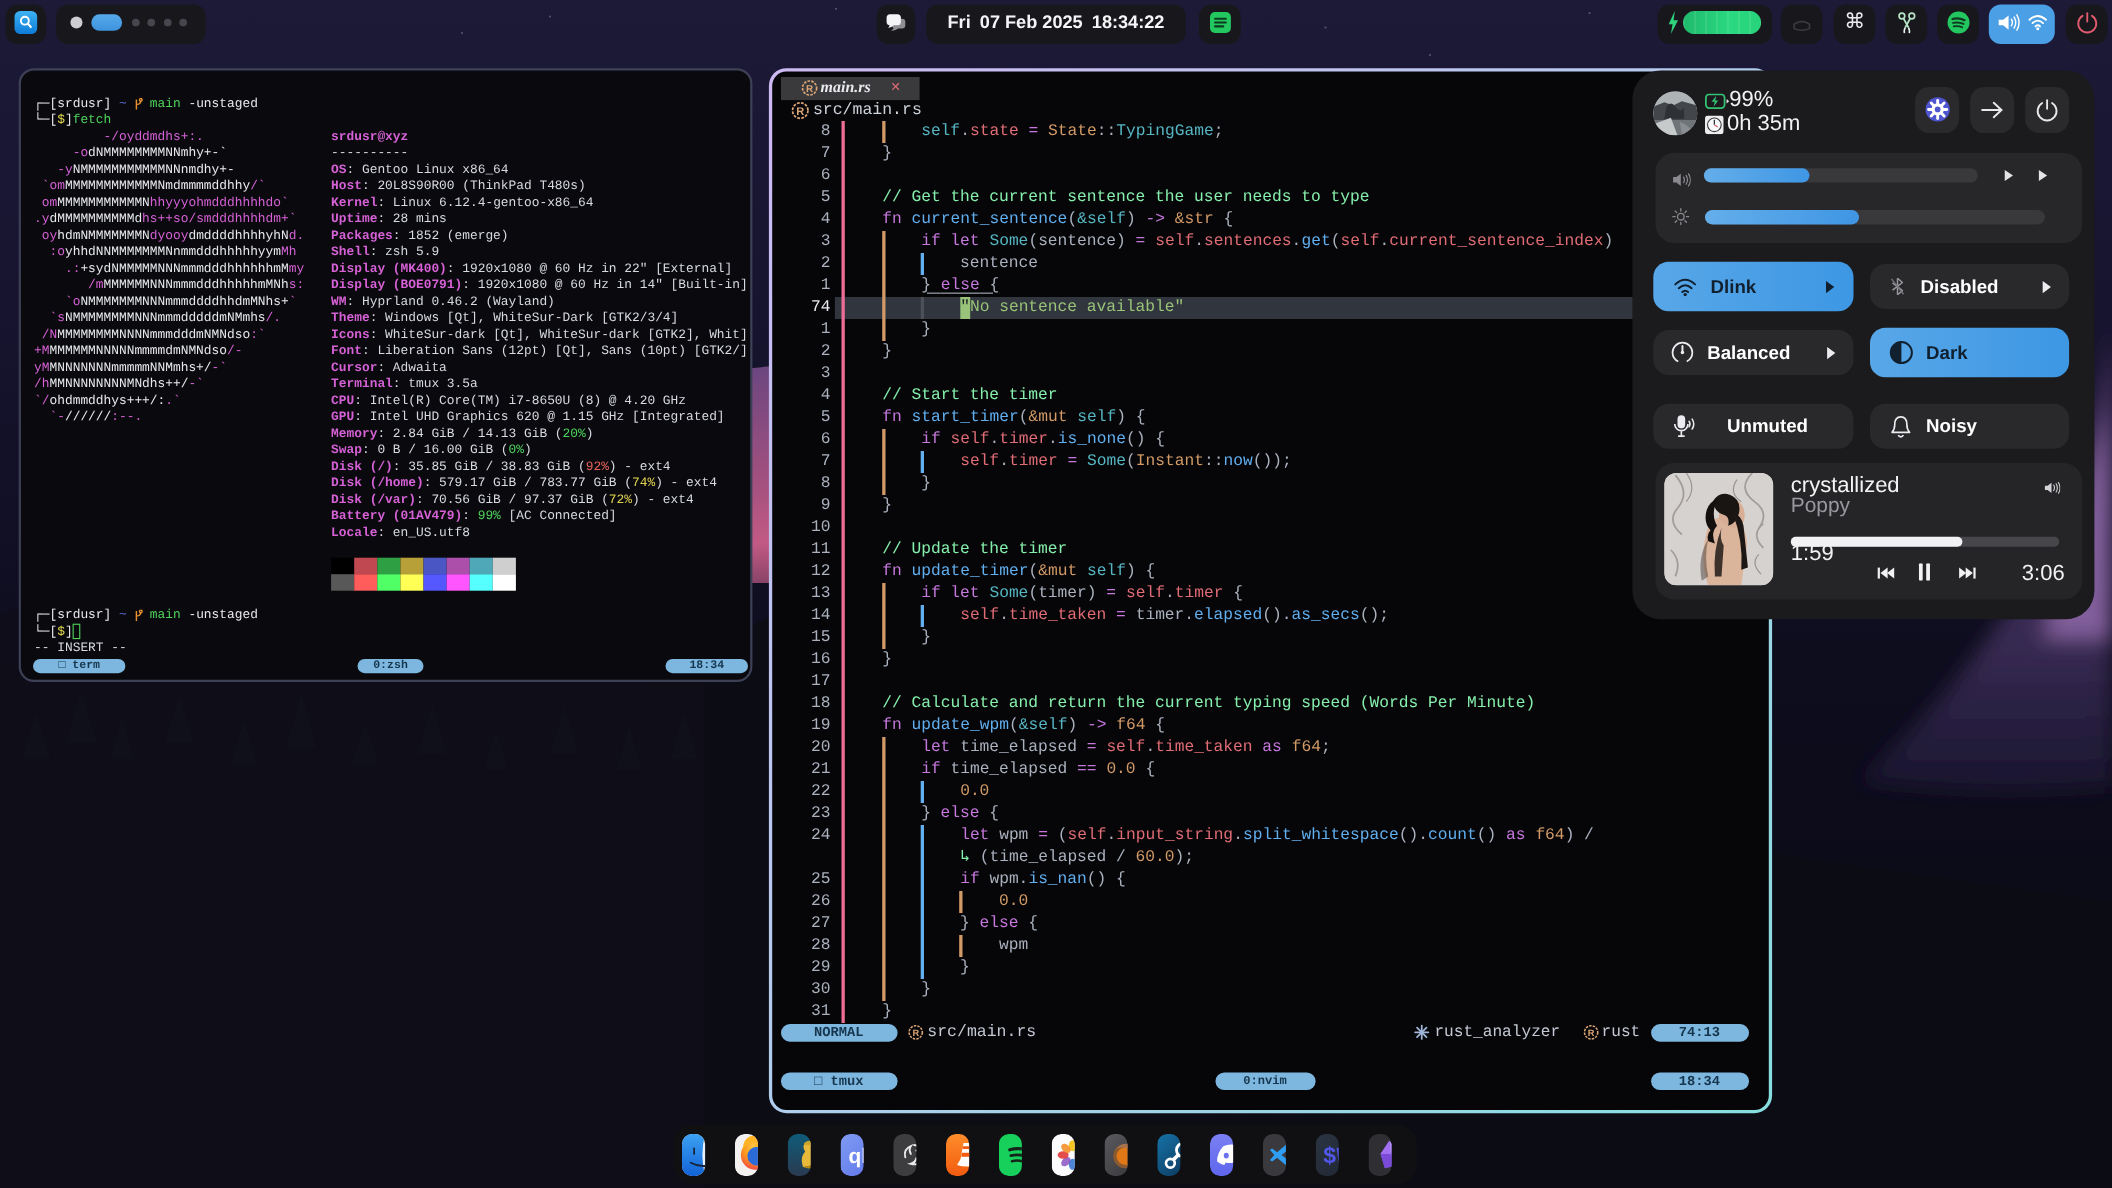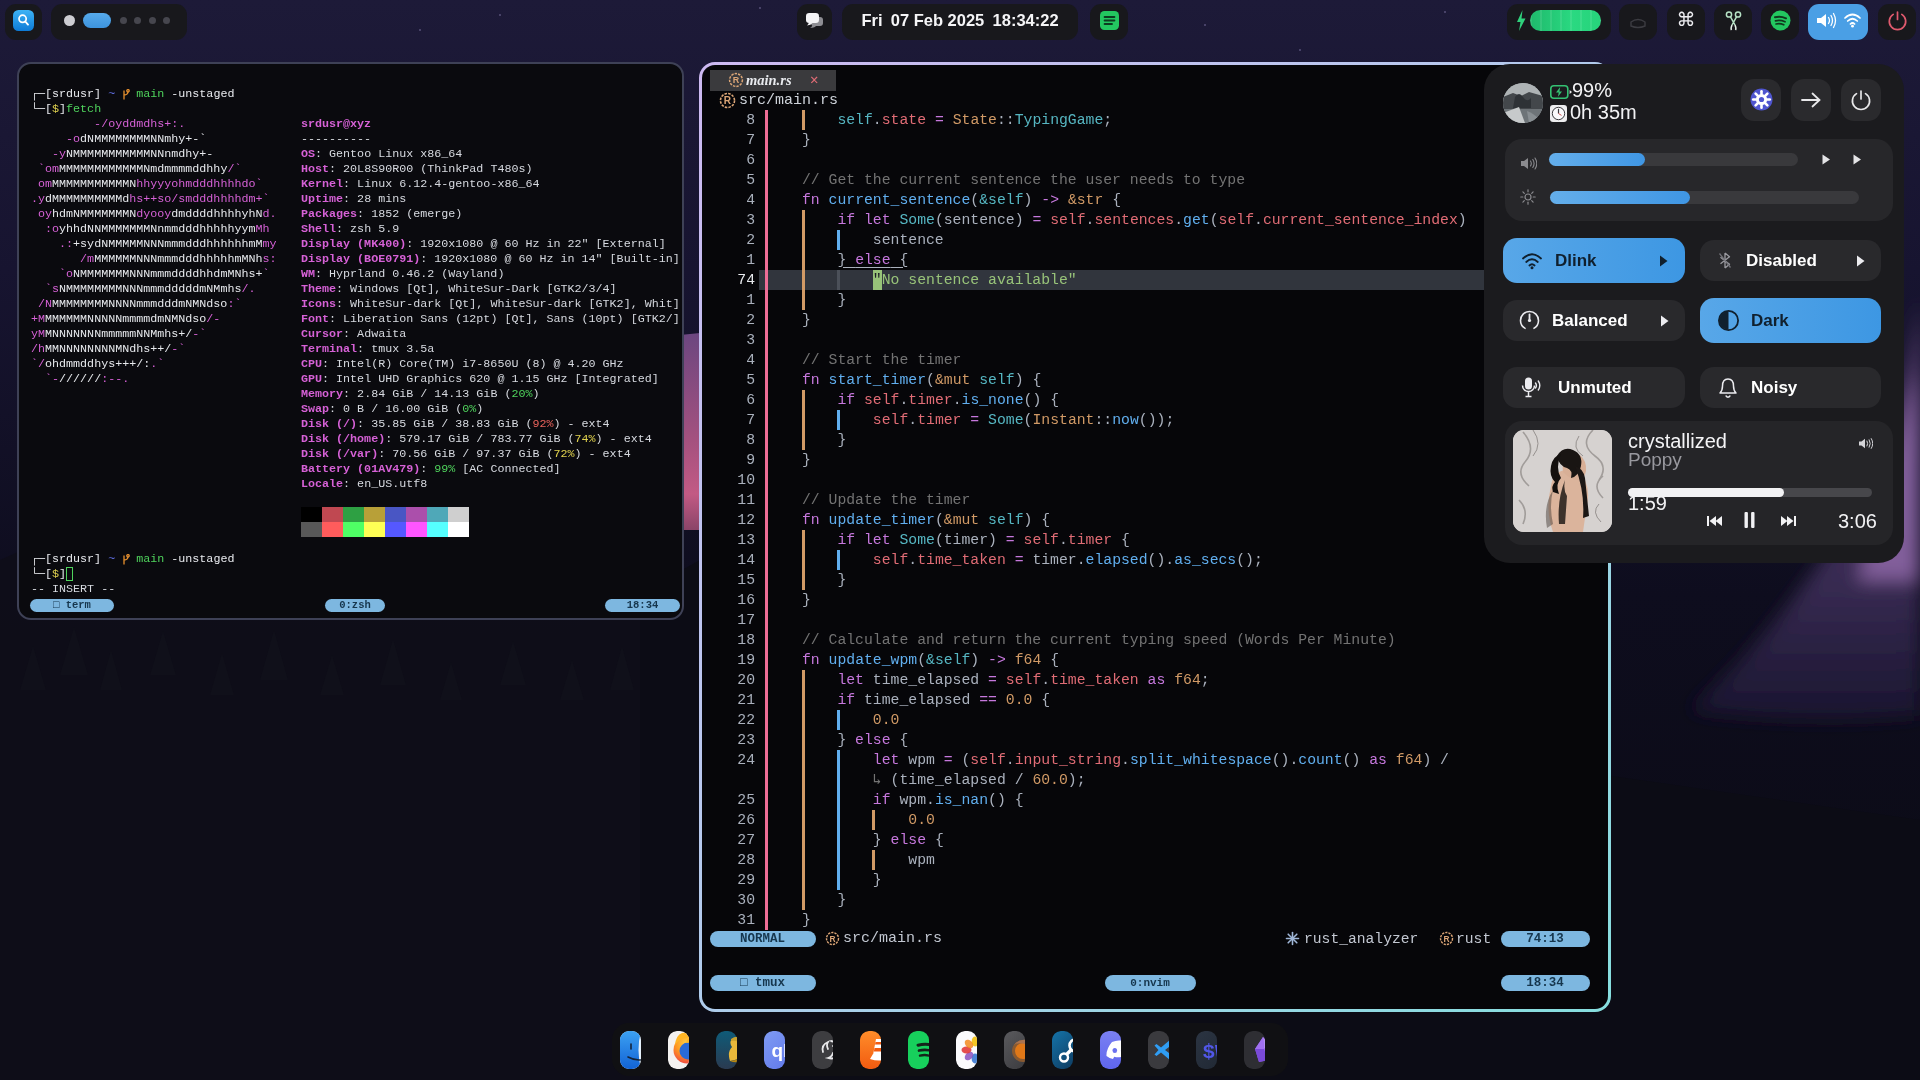--- a/index.html
+++ b/index.html
@@ -7,21 +7,21 @@
 
 .bpill{position:absolute;top:4px;height:36px;background:rgba(24,24,27,.96);border-radius:11px}
 
 #termL{position:absolute;left:17px;top:62px;width:667px;height:558px;background:#0a0a0e;border:2px solid #3e4156;border-radius:14px;overflow:hidden}
 #termL pre{font-size:11.7px;line-height:15px;color:#d7dae0}
 #termR{position:absolute;left:699px;top:62px;width:912px;height:950px;background:linear-gradient(135deg,#cdb9f2 0%,#b8c8ee 40%,#86dede 100%);border-radius:16px;padding:3px}
 #termRin{position:relative;width:100%;height:100%;background:#060609;border-radius:13px;overflow:hidden}
 #termRin pre{font-size:14.78px;line-height:20px;color:#aab1bd}
 .mg,#termL pre.mg{color:#d661d6}.wt{color:#e8eaee}.lb{color:#d661d6;font-weight:bold}
 .gn{color:#4fd35c}.rd{color:#e8635c}.yl{color:#e0d24f}
-.k{color:#c678dd}.f{color:#61afef}.p{color:#e06c75}.t{color:#56b6c2}.o{color:#d19a66}.cm{color:#737373}.s{color:#98c379}.num{color:#495162}
+.k{color:#c678dd}.f{color:#61afef}.p{color:#e06c75}.t{color:#56b6c2}.o{color:#d19a66}.cm{color:#86efac}.s{color:#98c379}.num{color:#495162}
 .tpill{position:absolute;background:#7db7e0;color:#16364d;font-family:"Liberation Mono",monospace;font-weight:bold;font-size:11px;border-radius:7px;text-align:center}
 .guide{position:absolute;width:3px}
 
 #panel{position:absolute;left:1484px;top:64px;width:420px;height:499px;background:#1b1b1e;border-radius:26px}
 .card{position:absolute;background:#27272a;border-radius:17px}
 .pbtn{position:absolute;border-radius:14px;display:flex;align-items:center;color:#fff;font-weight:bold;font-size:17px}
 
 #dock{position:absolute;left:612px;top:1023px;width:676px;height:53px;background:rgba(17,17,19,.95);border-radius:17px}
 .dicon{position:absolute;top:8px;width:21px;height:38px;border-radius:9px;overflow:hidden}
 </style></head>
@@ -525,21 +525,21 @@
 <span style="margin-left:11px">Dark</span>
 </div>
 <div class="pbtn" style="left:19px;top:303px;width:182px;height:41px;background:#29292c">
 <svg style="margin-left:17px" width="22" height="23" viewBox="0 0 22 23">
           <g fill="#ececf0">
             <rect x="5" y="1.5" width="7" height="12" rx="3.5"></rect>
           </g>
           <path d="M2.5,9.5 a6,6 0 0 0 12,0 M8.5,15.5 L8.5,20 M5.5,20.5 L11.5,20.5" stroke="#ececf0" stroke-width="1.5" fill="none"></path>
           <path d="M15.5,7 q1.8,2.5 0,5 M18.3,5 q3,4.5 0,9" stroke="#ececf0" stroke-width="1.4" fill="none" stroke-linecap="round"></path>
         </svg>
-<span style="margin-left:16px">Unmuted</span>
+<span style="margin-left:28px">Unmuted</span>
 </div>
 <div class="pbtn" style="left:216px;top:303px;width:181px;height:41px;background:#29292c">
 <svg style="margin-left:18px" width="20" height="22" viewBox="0 0 20 22">
           <path d="M10,2 q5.5,0 5.5,7 q0,4.5 2.5,7 L2,16 q2.5,-2.5 2.5,-7 q0,-7 5.5,-7 Z" fill="none" stroke="#ececf0" stroke-width="1.5" stroke-linejoin="round"></path>
           <path d="M7.8,18.5 a2.3,2.3 0 0 0 4.4,0" fill="none" stroke="#ececf0" stroke-width="1.5"></path>
         </svg>
 <span style="margin-left:13px">Noisy</span>
 </div>
 
 <div class="card" style="left:21px;top:357px;width:388px;height:124px;background:#252528"></div>

